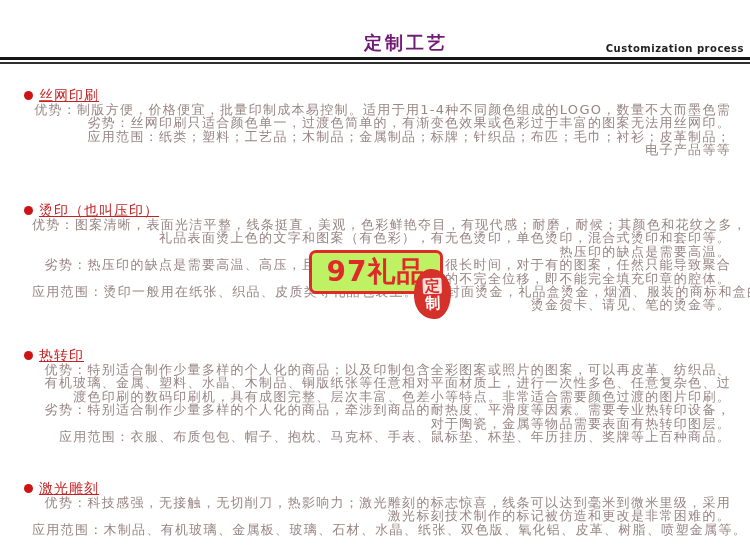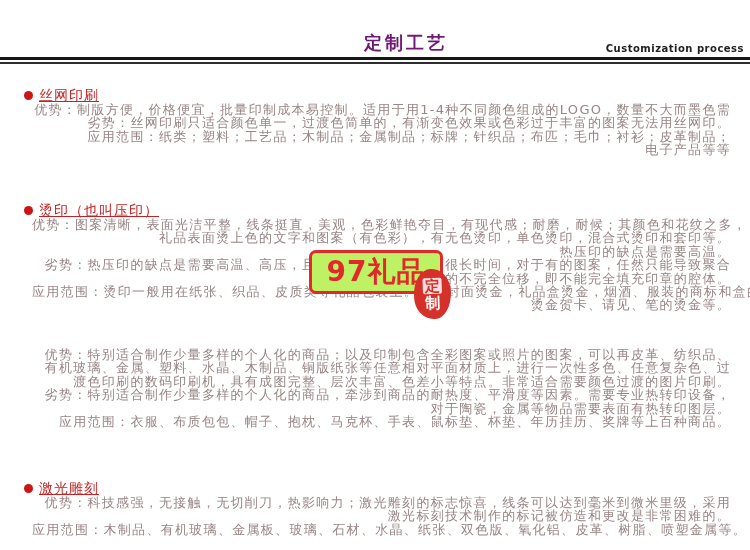--- a/index.html
+++ b/index.html
@@ -88,20 +88,24 @@
       <div class="bline">礼品表面烫上色的文字和图案（有色彩），有无色烫印，单色烫印，混合式烫印和套印等。</div>
       <div class="bline">热压印的缺点是需要高温。</div>
       <div class="bline">劣势：热压印的缺点是需要高温、高压，且即使在高温、高压下很长时间，对于有的图案，任然只能导致聚合</div>
       <div class="bline">物的不完全位移，即不能完全填充印章的腔体。</div>
       <div class="bline">应用范围：烫印一般用在纸张、织品、皮质类等礼品包装上。图书封面烫金，礼品盒烫金，烟酒、服装的商标和盒的</div>
       <div class="bline">烫金贺卡、请见、笔的烫金等。</div>
     </div>
   </div>
 
   <div class="section" id="section-3">
+    <div class="sec-title-row">
+      <span class="bullet"></span>
+      <span class="sec-title">热转印</span>
+    </div>
     <div class="sec-body">
       <div class="bline">优势：特别适合制作少量多样的个人化的商品；以及印制包含全彩图案或照片的图案，可以再皮革、纺织品、</div>
       <div class="bline">有机玻璃、金属、塑料、水晶、木制品、铜版纸张等任意相对平面材质上，进行一次性多色、任意复杂色、过</div>
       <div class="bline">渡色印刷的数码印刷机，具有成图完整、层次丰富、色差小等特点。非常适合需要颜色过渡的图片印刷。</div>
       <div class="bline">劣势：特别适合制作少量多样的个人化的商品，牵涉到商品的耐热度、平滑度等因素。需要专业热转印设备，</div>
       <div class="bline">对于陶瓷，金属等物品需要表面有热转印图层。</div>
       <div class="bline">应用范围：衣服、布质包包、帽子、抱枕、马克杯、手表、鼠标垫、杯垫、年历挂历、奖牌等上百种商品。</div>
     </div>
   </div>
 

